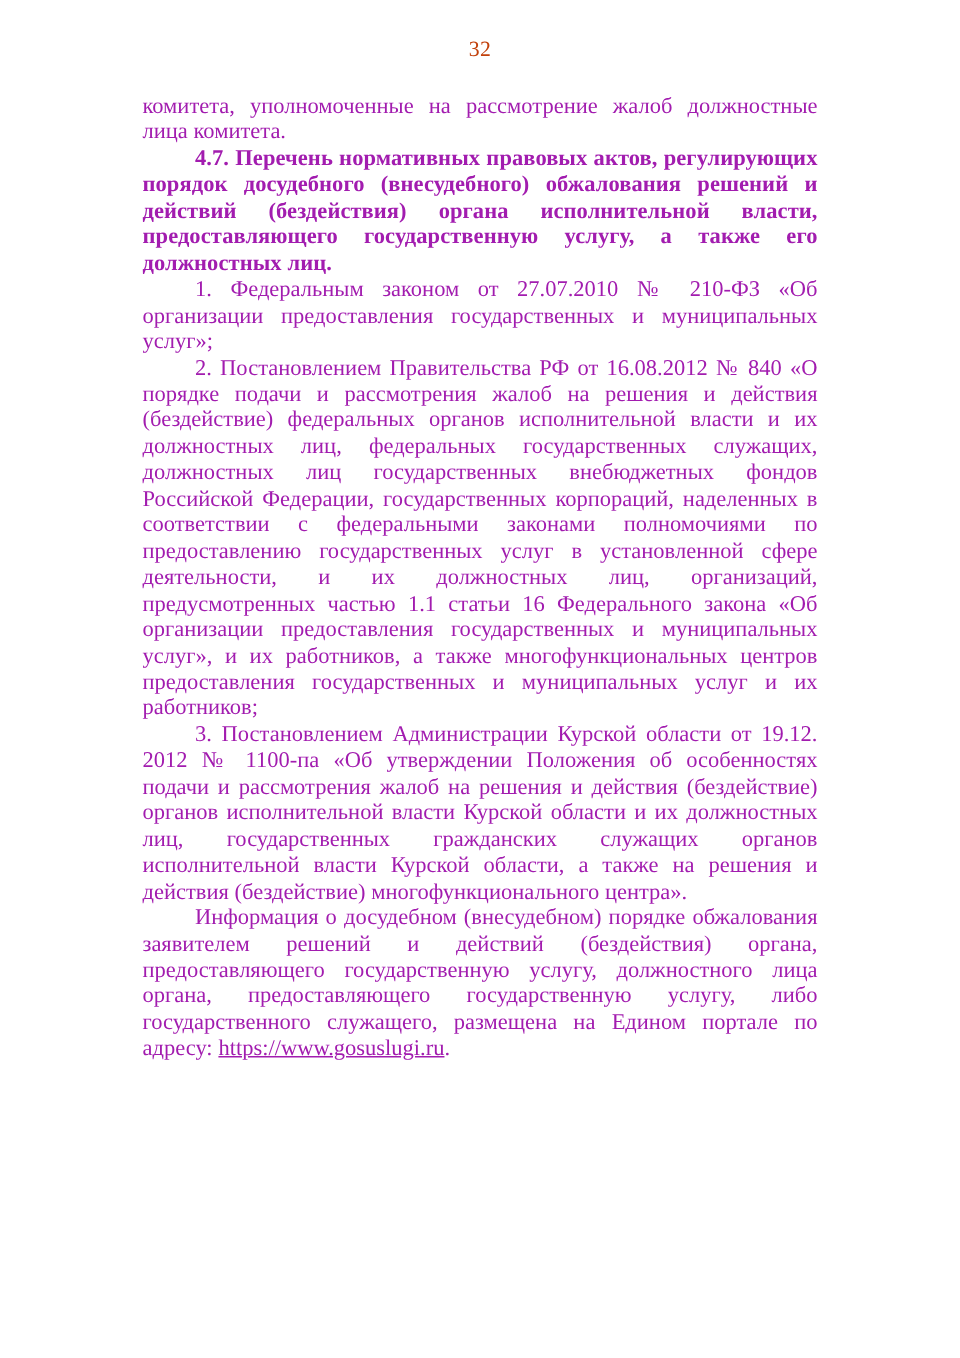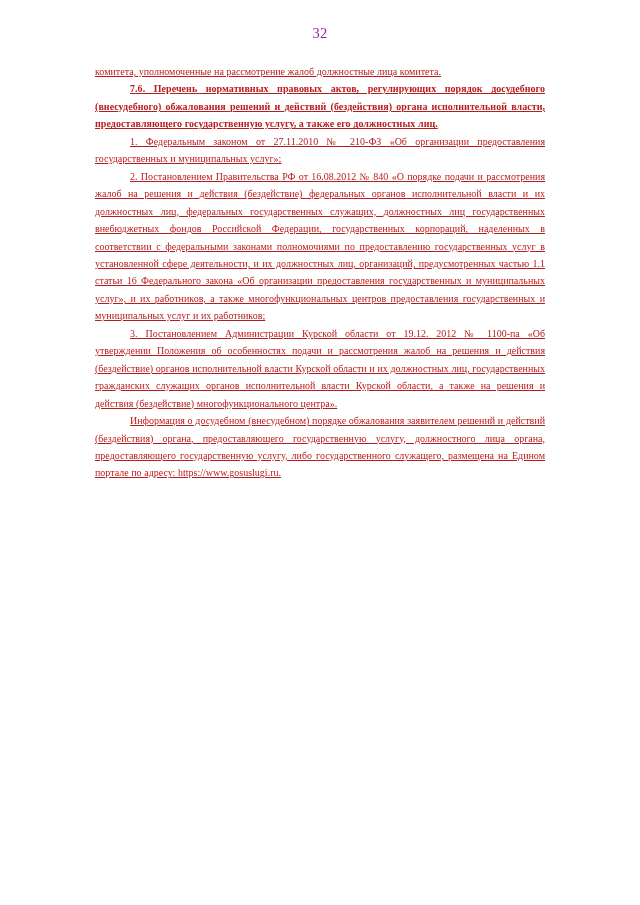--- a/index.html
+++ b/index.html
@@ -21,40 +21,39 @@
     background: #ffffff;
   }
   .page-number {
     position: absolute;
     top: 26px;
     left: 0;
     width: 640px;
     text-align: center;
     font-size: 14.5px;
     line-height: 1;
-    color: #a21caf;
+    color: #c2410c;
     letter-spacing: 0.2px;
   }
   .content {
     position: absolute;
     top: 63px;
     left: 95px;
     width: 450px;
   }
   p.para {
     margin: 0;
-    font-size: 10px;
+    font-size: 15px;
     line-height: 17.45px;
     text-align: justify;
     text-justify: inter-word;
-    color: #b91c1c;
+    color: #a21caf;
     hyphens: none;
     -webkit-hyphens: none;
     word-spacing: 0.1px;
-    text-decoration: underline;
   }
   p.para.indent {
     text-indent: 35px;
   }
   p.para.bold {
     font-weight: bold;
     letter-spacing: 0.05px;
   }
   
   p.para::after {
@@ -72,24 +71,24 @@
 <body>
 
 <div class="page">
 
   <div class="page-number">32</div>
 
   <div class="content">
 
     <p class="para nostretch">комитета, уполномоченные на рассмотрение жалоб должностные лица комитета.</p>
 
-    <p class="para bold indent nostretch">7.6. Перечень нормативных правовых актов, регулирующих порядок досудебного (внесудебного) обжалования решений и действий (бездействия) органа исполнительной власти, предоставляющего государственную услугу, а также его должностных лиц.</p>
+    <p class="para bold indent nostretch">4.7. Перечень нормативных правовых актов, регулирующих порядок досудебного (внесудебного) обжалования решений и действий (бездействия) органа исполнительной власти, предоставляющего государственную услугу, а также его должностных лиц.</p>
 
 
-    <p class="para indent nostretch">1. Федеральным законом от 27.11.2010 № 210-ФЗ «Об организации предоставления государственных и муниципальных услуг»;</p>
+    <p class="para indent nostretch">1. Федеральным законом от 27.07.2010 № 210-ФЗ «Об организации предоставления государственных и муниципальных услуг»;</p>
 
     <p class="para indent nostretch">2. Постановлением Правительства РФ от 16.08.2012 № 840 «О порядке подачи и рассмотрения жалоб на решения и действия (бездействие) федеральных органов исполнительной власти и их должностных лиц, федеральных государственных служащих, должностных лиц государственных внебюджетных фондов Российской Федерации, государственных корпораций, наделенных в соответствии с федеральными законами полномочиями по предоставлению государственных услуг в установленной сфере деятельности, и их должностных лиц, организаций, предусмотренных частью 1.1 статьи 16 Федерального закона «Об организации предоставления государственных и муниципальных услуг», и их работников, а также многофункциональных центров предоставления государственных и муниципальных услуг и их работников;</p>
 
     <p class="para indent nostretch">3. Постановлением Администрации Курской области от 19.12. 2012 № 1100-па «Об утверждении Положения об особенностях подачи и рассмотрения жалоб на решения и действия (бездействие) органов исполнительной власти Курской области и их должностных лиц, государственных гражданских служащих органов исполнительной власти Курской области, а также на решения и действия (бездействие) многофункционального центра».</p>
 
     <p class="para indent nostretch"><span>Информация о досудебном (внесудебном) порядке обжалования заявителем решений и действий (бездействия) органа, предоставляющего государственную услугу, должностного лица органа, предоставляющего государственную услугу, либо государственного служащего, размещена на Едином портале по адресу: </span><span class="url">https://www.gosuslugi.ru</span><span>.</span></p>
 
   </div>
 </div>
 

